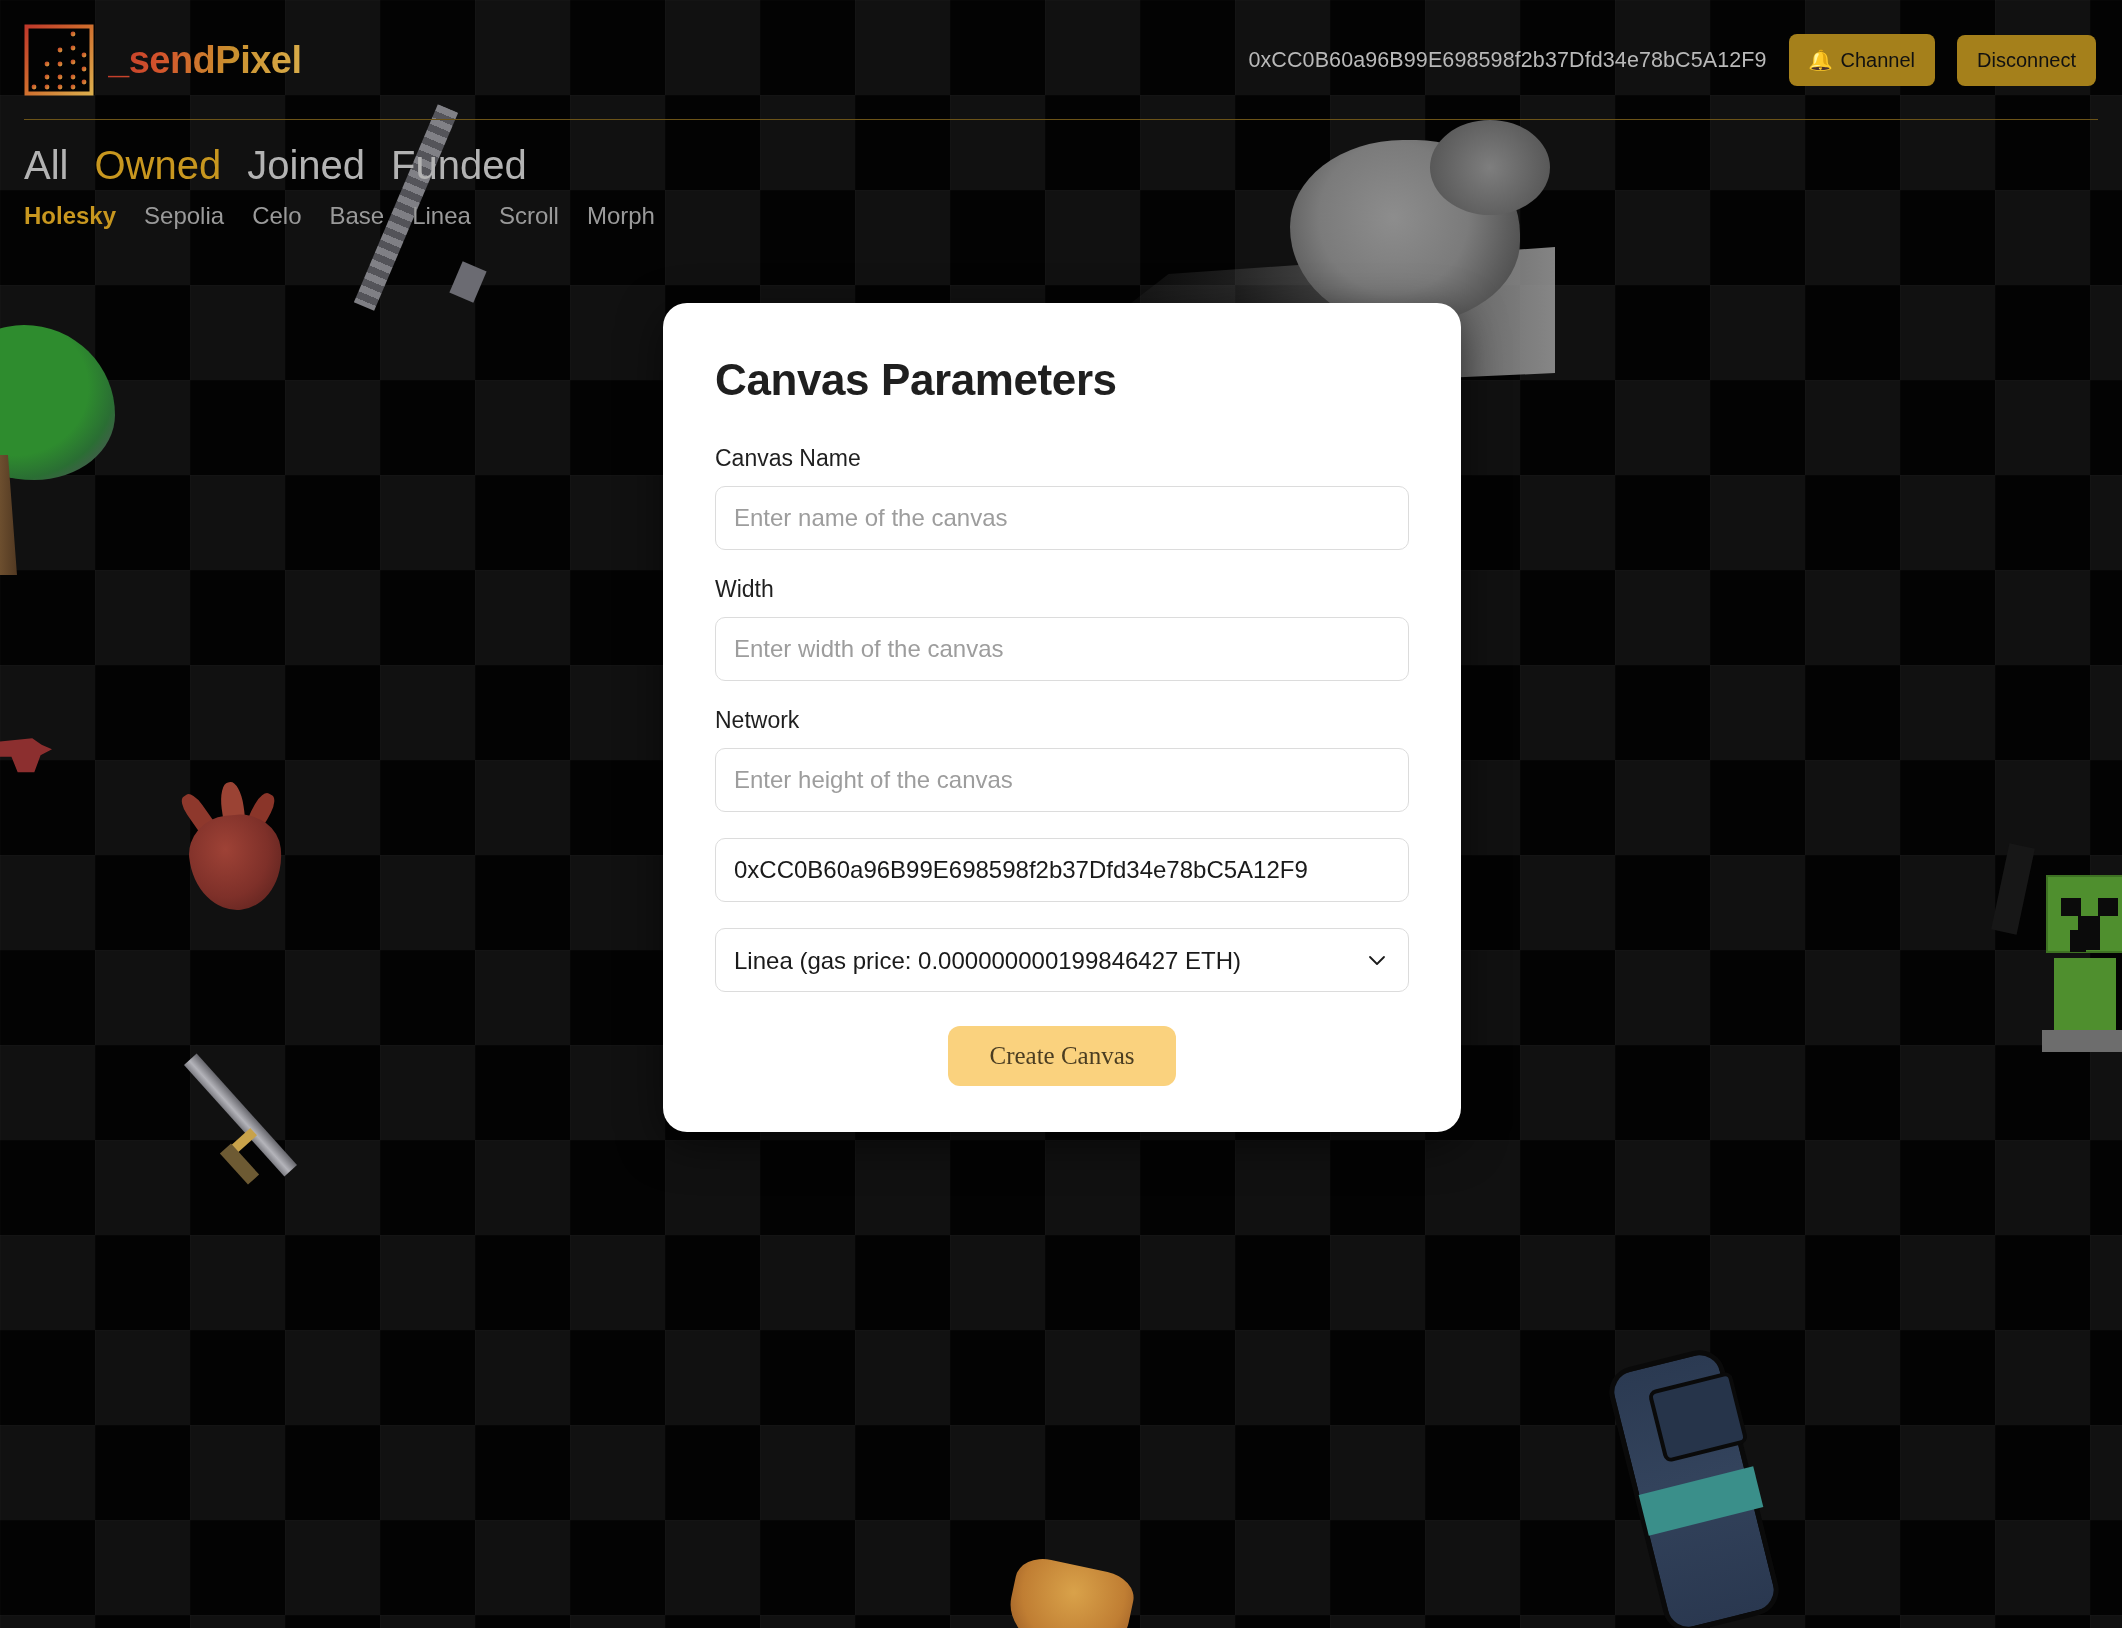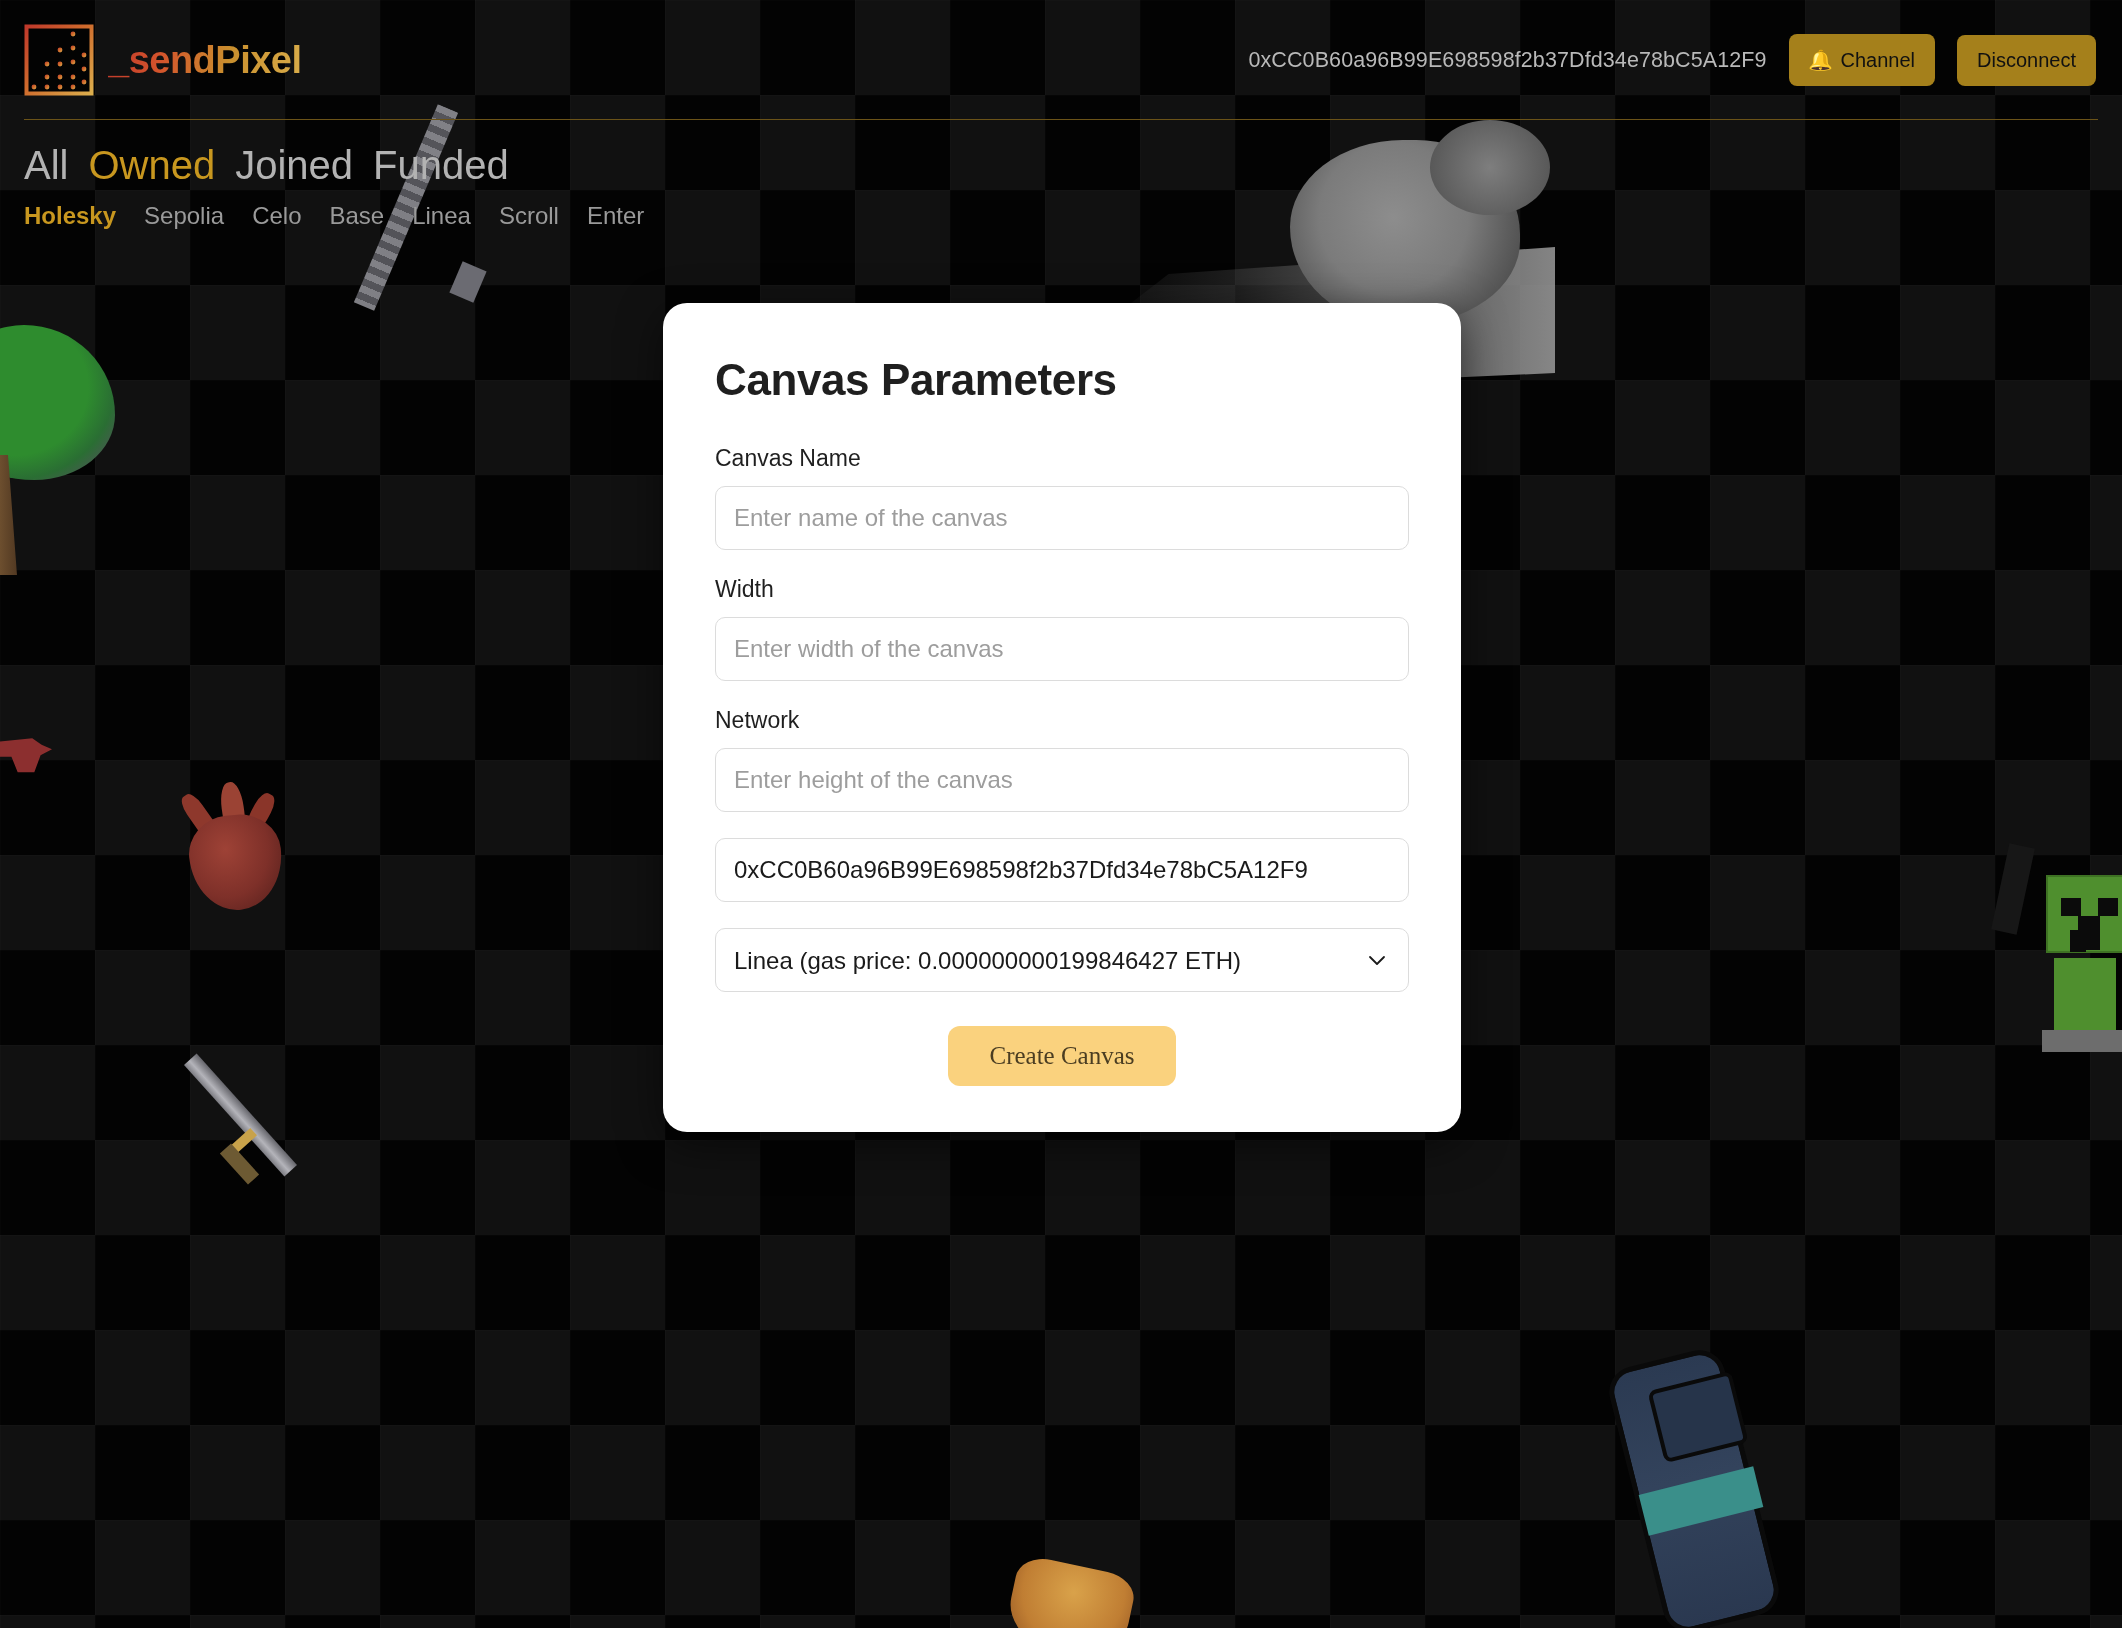--- a/index.html
+++ b/index.html
@@ -244,21 +244,21 @@
     background: #6b5318;
     z-index: 5;
   }
 
   
   #tabs-main {
     position: relative;
     z-index: 5;
     display: flex;
     align-items: baseline;
-    gap: 20px;
+    gap: 26px;
     padding: 22px 0 0 24px;
   }
   .tab-main {
     font-size: 40px;
     color: #b3b3b3;
     background: none;
     border: none;
     padding: 0;
     font-family: "Liberation Sans", sans-serif;
     cursor: pointer;
@@ -471,21 +471,21 @@
     <button class="tab-main">Funded</button>
   </div>
 
   <div id="tabs-network">
     <button class="tab-net active">Holesky</button>
     <button class="tab-net">Sepolia</button>
     <button class="tab-net">Celo</button>
     <button class="tab-net">Base</button>
     <button class="tab-net">Linea</button>
     <button class="tab-net">Scroll</button>
-    <button class="tab-net">Enter</button>
+    <button class="tab-net">Morph</button>
   </div>
 
   <div id="modal">
 
     <div id="modal-title">Canvas Parameters</div>
 
     <div class="field">
       <label class="field-label">Canvas Name</label>
       <input class="text-input" type="text" placeholder="Enter name of the canvas" style="">
     </div>

